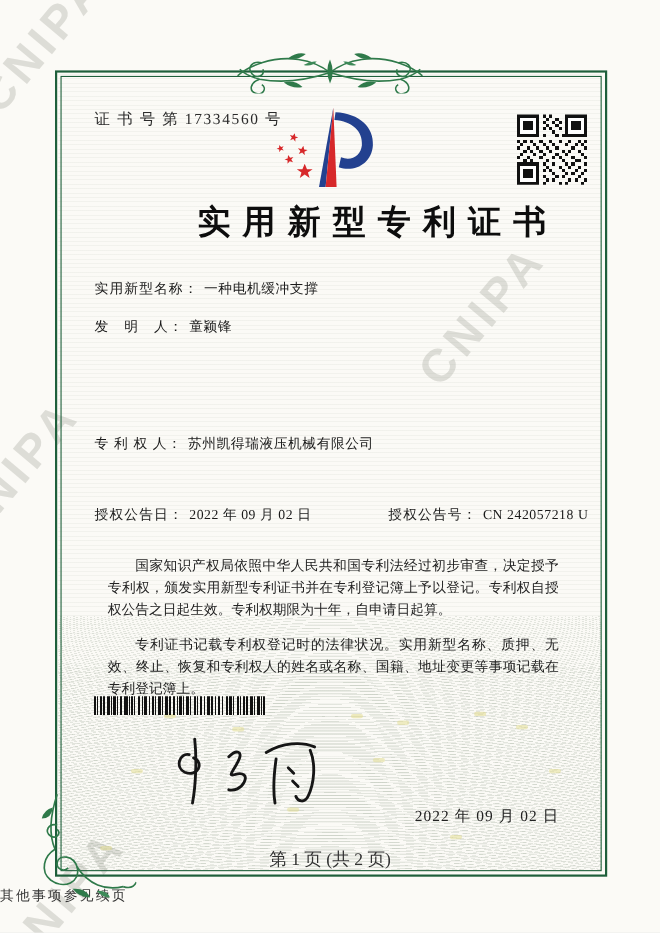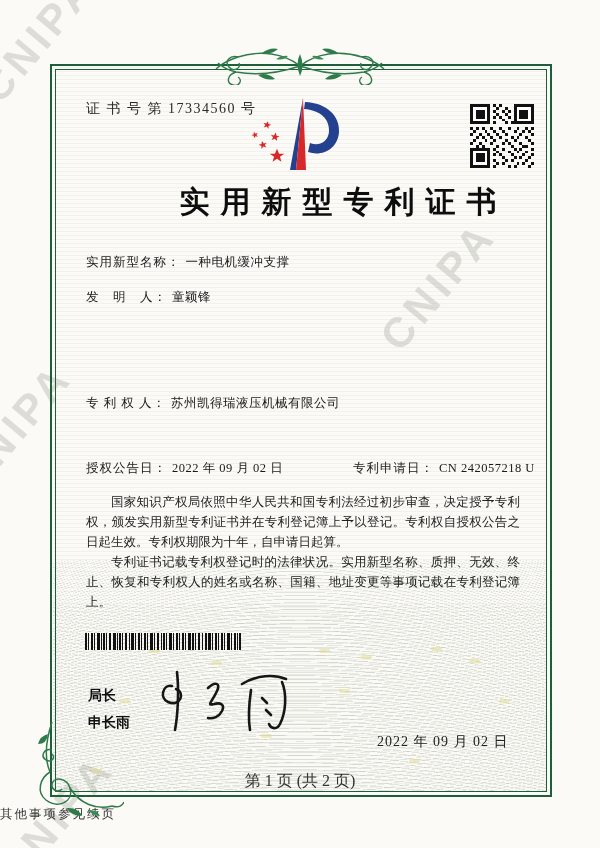--- a/index.html
+++ b/index.html
@@ -44,21 +44,21 @@
   .title{position:absolute;left:0;top:182px;width:100%;text-align:center;
     font-size:30px;font-weight:700;letter-spacing:11px;padding-left:11px;box-sizing:border-box;color:#0d0d0d;margin-left:38px;}
   .f-row{position:absolute;left:86px;white-space:nowrap;font-size:12.5px;color:#1a1a1a;}
   .f-label{letter-spacing:1px;}
   .f-value{padding-left:5px;letter-spacing:0.5px;}
   .row0{top:254px;} .row1{top:289px;} .row2{top:323px;} .row3{top:358px;}
   .row4{top:395px;} .row5{top:430px;} .row6{top:460px;}
   .grant-no{position:absolute;left:267px;top:0;white-space:nowrap;}
   .paras{position:absolute;left:86px;top:492px;width:434px;font-size:12.5px;line-height:1.6;
     text-align:justify;color:#222;}
-  .paras p{margin:0;text-indent:2em;}
+  .paras p{margin:12px;text-indent:2em;}
   .barcode{position:absolute;left:85px;top:633px;width:156px;height:17px;}
   .signer{position:absolute;left:88px;top:682px;font-family:"Liberation Sans","DejaVu Sans",sans-serif;
     font-weight:700;font-size:14px;color:#111;line-height:27px;}
   .sig-script{position:absolute;left:150px;top:666px;width:164px;height:68px;}
   .issue-date{position:absolute;left:377px;top:733px;font-size:14px;letter-spacing:1px;color:#222;}
   .page-info{position:absolute;left:0;top:771px;width:100%;text-align:center;font-size:16px;color:#333;}
   .footer-note{position:absolute;left:0;top:806px;width:100%;text-align:left;font-size:12.5px;
     letter-spacing:2px;color:#333;}
   .ornament-top{position:absolute;left:212px;top:45px;width:176px;height:40px;z-index:4;}
   .flourish{position:absolute;left:32px;top:720px;width:92px;height:102px;z-index:4;}
@@ -153,37 +153,33 @@
     </div>
     <div class="f-row row1">
       <span class="f-label">发　明　人：</span><span class="f-value">童颖锋</span>
     </div>
     <div class="f-row row4">
       <span class="f-label">专 利 权 人：</span><span class="f-value">苏州凯得瑞液压机械有限公司</span>
     </div>
     <div class="f-row row6">
       <span class="f-label">授权公告日：</span><span class="f-value">2022 年 09 月 02 日</span>
       <span class="grant-no">
-        <span class="f-label">专利申请日：</span><span class="f-value">CN 242057218 U</span>
+        <span class="f-label">授权公告号：</span><span class="f-value">CN 242057218 U</span>
       </span>
     </div>
 
     <div class="paras">
       <p>国家知识产权局依照中华人民共和国专利法经过初步审查，决定授予专利权，颁发实用新型专利证书并在专利登记簿上予以登记。专利权自授权公告之日起生效。专利权期限为十年，自申请日起算。</p>
       <p>专利证书记载专利权登记时的法律状况。实用新型名称、质押、无效、终止、恢复和专利权人的姓名或名称、国籍、地址变更等事项记载在专利登记簿上。</p>
     </div>
 
     <svg class="barcode" viewBox="0 0 156 17" preserveAspectRatio="none" shape-rendering="crispEdges">
       <path fill="#111" d="M0 0h2v17H0z M3 0h1v17H3z M6 0h2v17H6z M9 0h1v17H9z M12 0h3v17h-3z M16 0h1v17h-1z M18 0h2v17h-2z M21 0h1v17h-1z M24 0h2v17h-2z M28 0h3v17h-3z M32 0h1v17h-1z M34 0h2v17h-2z M37 0h1v17h-1z M40 0h2v17h-2z M44 0h1v17h-1z M46 0h3v17h-3z M50 0h1v17h-1z M53 0h2v17h-2z M56 0h1v17h-1z M59 0h2v17h-2z M62 0h1v17h-1z M65 0h3v17h-3z M69 0h1v17h-1z M72 0h2v17h-2z M76 0h1v17h-1z M78 0h2v17h-2z M81 0h1v17h-1z M84 0h3v17h-3z M88 0h1v17h-1z M91 0h2v17h-2z M94 0h1v17h-1z M97 0h2v17h-2z M100 0h1v17h-1z M103 0h3v17h-3z M107 0h2v17h-2z M110 0h1v17h-1z M113 0h2v17h-2z M117 0h1v17h-1z M120 0h2v17h-2z M123 0h3v17h-3z M127 0h1v17h-1z M130 0h2v17h-2z M133 0h1v17h-1z M136 0h2v17h-2z M139 0h1v17h-1z M142 0h3v17h-3z M146 0h1v17h-1z M149 0h2v17h-2z M152 0h1v17h-1z M154 0h2v17h-2z"></path>
     </svg>
 
-    <div class="signer">
-      <div>局长</div>
-      <div>申长雨</div>
-    </div>
 
     <svg class="sig-script" viewBox="0 0 164 68">
       <g stroke="#161616" stroke-width="2.6" fill="none" stroke-linecap="round" stroke-linejoin="round">
         <path d="M22 20 C13 18 9 32 18 36 C30 41 36 27 26 23"></path>
         <path d="M27 6 C29 24 28 48 25 64"></path>
         <path d="M58 22 c7 -7 13 -5 9 3 c-5 11 -11 15 -3 13 c7 -2 11 1 8 7 c-3 6 -9 8 -14 7"></path>
         <path d="M92 18 c15 -9 32 -10 44 -5"></path>
         <path d="M101 24 c-2 14 -3 28 -1 40"></path>
         <path d="M132 16 c5 12 4 30 -2 42 c-3 6 -9 5 -11 0"></path>
         <path d="M112 32 l5 5"></path>

